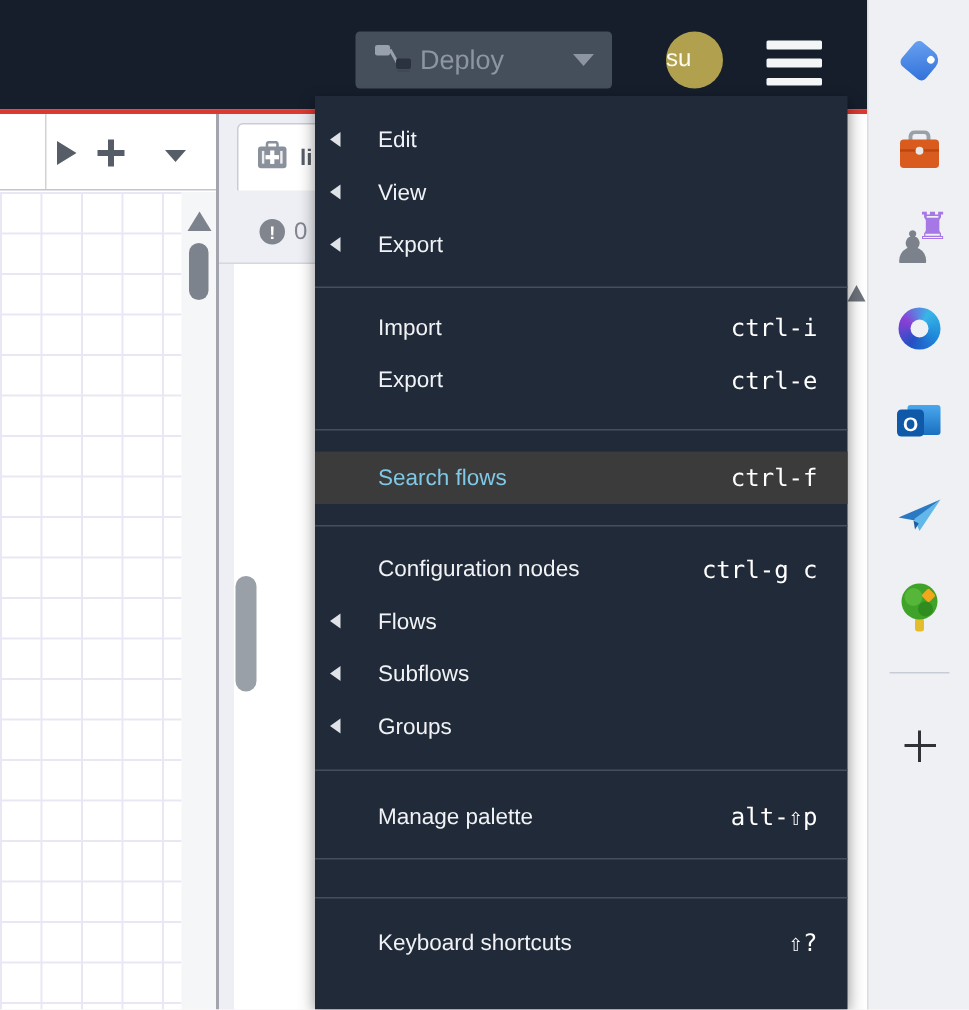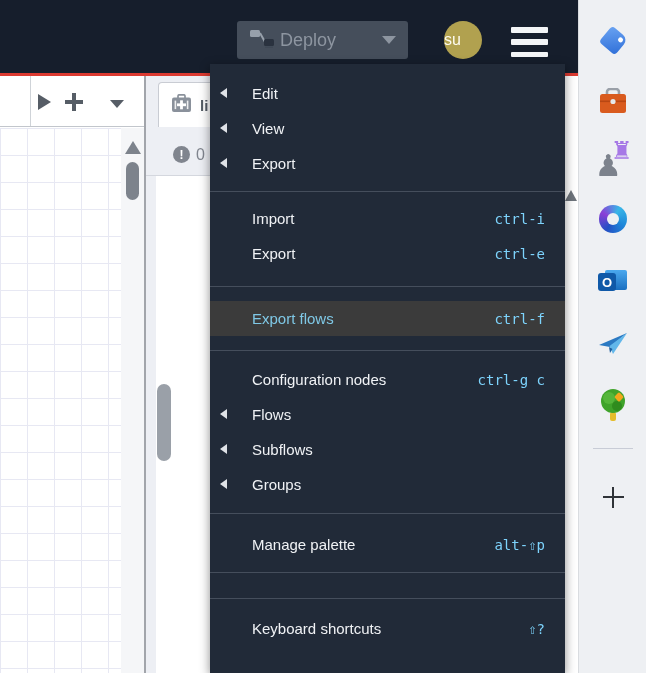--- a/index.html
+++ b/index.html
@@ -48,21 +48,21 @@
   .panel-input{position:absolute;left:213px;top:131px;width:351px;height:37px;background:#fff;border:1px solid #b9bdc4;border-radius:4px;font-size:14px;padding:0 8px;color:#333;}
   .panel-body{position:absolute;left:156px;top:176px;width:408px;height:497px;background:#fff;}
   .panel-body .lthumb{position:absolute;left:1px;top:208px;width:14px;height:77px;background:#9aa0a8;border-radius:7px;cursor:pointer;}
   .rgutter{position:absolute;left:564px;top:76px;width:14px;height:597px;background:#fff;}
   .rgutter .sb-up2{position:absolute;left:1px;top:114px;width:0;height:0;border-left:6px solid transparent;border-right:6px solid transparent;border-bottom:11px solid #6e747c;cursor:pointer;}
 
   
   .menu{position:absolute;left:210px;top:64px;width:355px;height:609px;background:var(--menu-bg);box-shadow:0 3px 10px rgba(0,0,0,.45);padding-top:12px;z-index:10;}
   .mi{position:relative;height:35px;display:flex;align-items:center;padding:0 20px 0 42px;cursor:pointer;}
   .mi .lab{font-size:15px;color:#f0f2f5;}
-  .mi .sc{margin-left:auto;font-family:"DejaVu Sans Mono","DejaVu Sans",monospace;font-size:14px;color:#7dd3fc;}
+  .mi .sc{margin-left:auto;font-family:"DejaVu Sans Mono","DejaVu Sans",monospace;font-size:16px;color:#ffffff;}
   .mi .subarrow{position:absolute;left:10px;top:12px;width:0;height:0;border-top:5px solid transparent;border-bottom:5px solid transparent;border-right:7px solid #dfe2e7;}
   .mi.hl{background:var(--menu-highlight-bg);}
   .mi.hl .lab{color:var(--menu-highlight-text);}
   .mdiv{height:1px;background:#454e5c;}
   .sp9{height:9px;}.sp10{height:10px;}.sp11{height:11px;}.sp12{height:12px;}.sp13{height:13px;}.sp14{height:14px;}.sp15{height:15px;}
 
   
   .sidebar{position:absolute;left:578px;top:0;width:68px;height:673px;background:#eef0f3;border-left:1px solid #d9dce0;}
   .sb-item{position:absolute;left:14px;width:40px;height:40px;display:flex;align-items:center;justify-content:center;cursor:pointer;}
   .tag-icon{width:21px;height:21px;background:linear-gradient(135deg,#6aa3f2,#2f6fd8);border-radius:4px 7px 4px 4px;transform:rotate(40deg);position:relative;}
@@ -174,21 +174,21 @@
       <span class="sc">ctrl-i</span>
     </div>
     <div class="mi">
       <span class="lab">Export</span>
       <span class="sc">ctrl-e</span>
     </div>
     <div class="sp15"></div>
       <div class="mdiv"></div>
       <div class="sp14"></div>
     <div class="mi hl">
-      <span class="lab">Export flows</span>
+      <span class="lab">Search flows</span>
       <span class="sc">ctrl-f</span>
     </div>
     <div class="sp14"></div>
       <div class="mdiv"></div>
       <div class="sp11"></div>
     <div class="mi">
       <span class="lab">Configuration nodes</span>
       <span class="sc">ctrl-g c</span>
     </div>
     <div class="mi">

